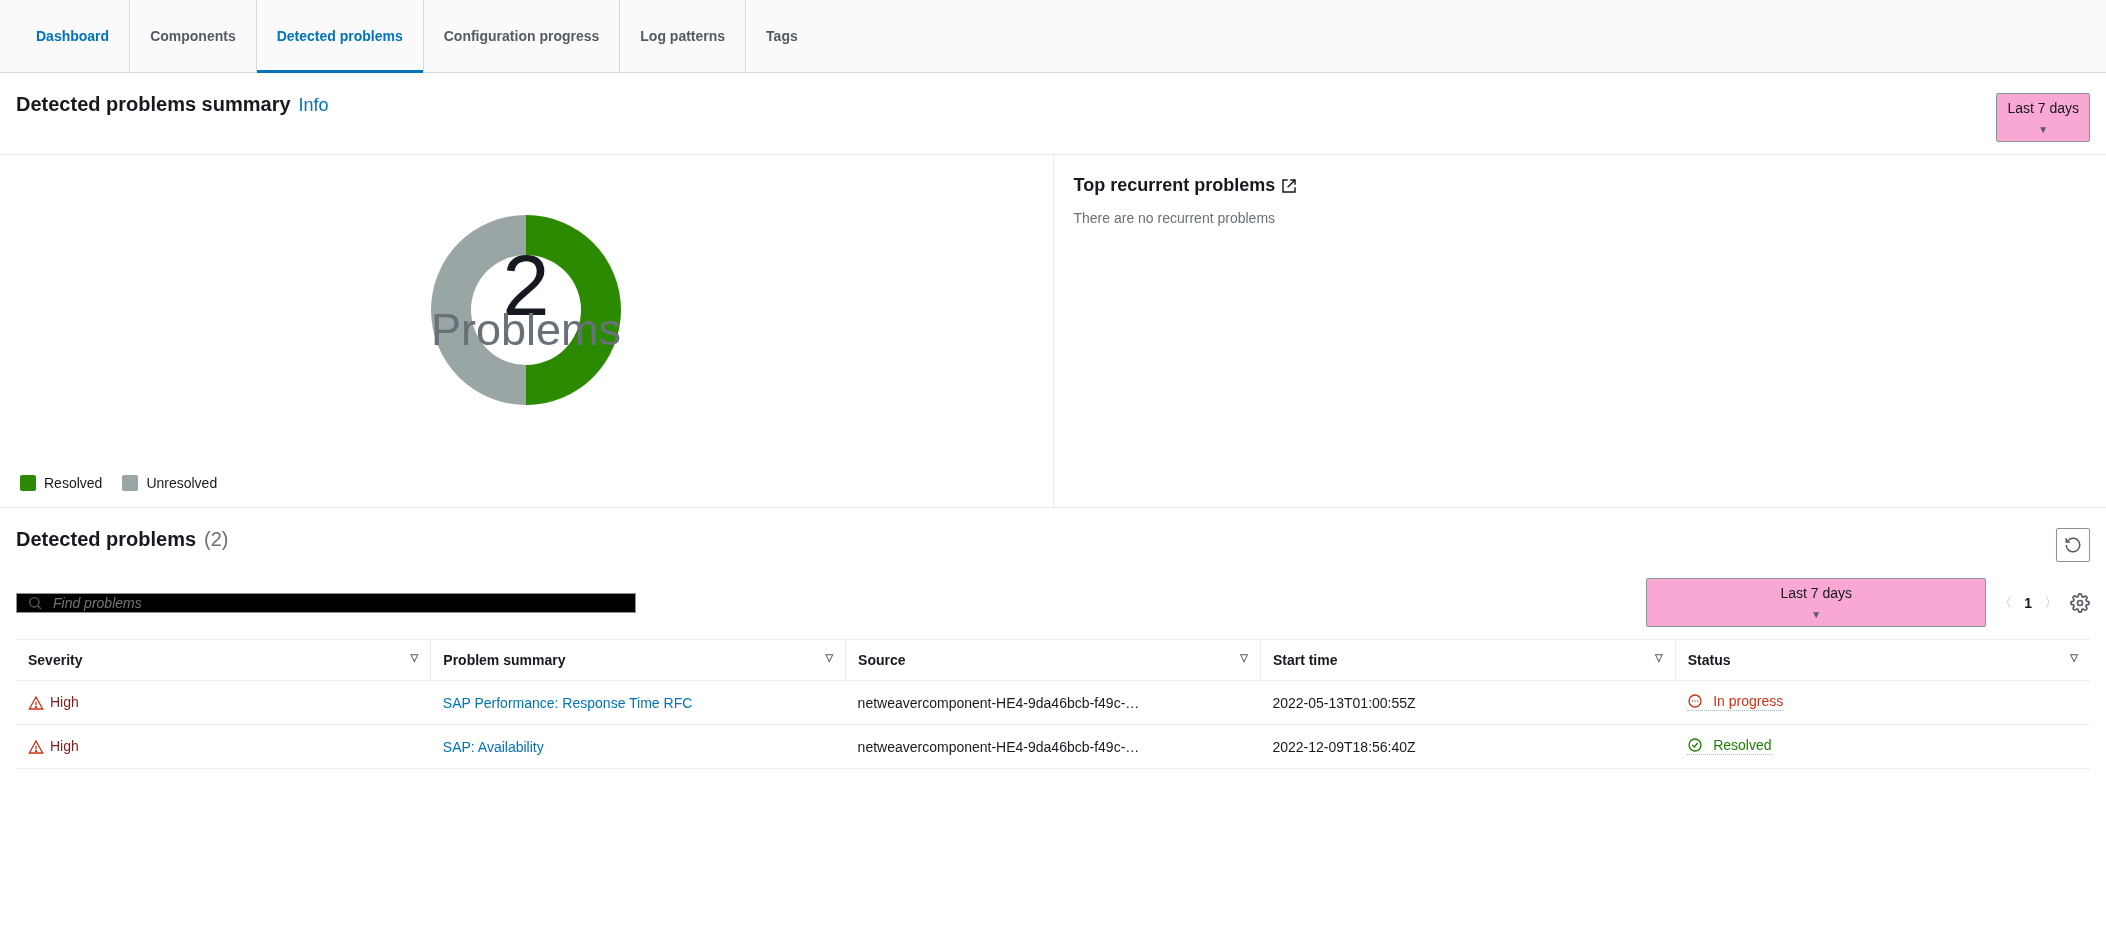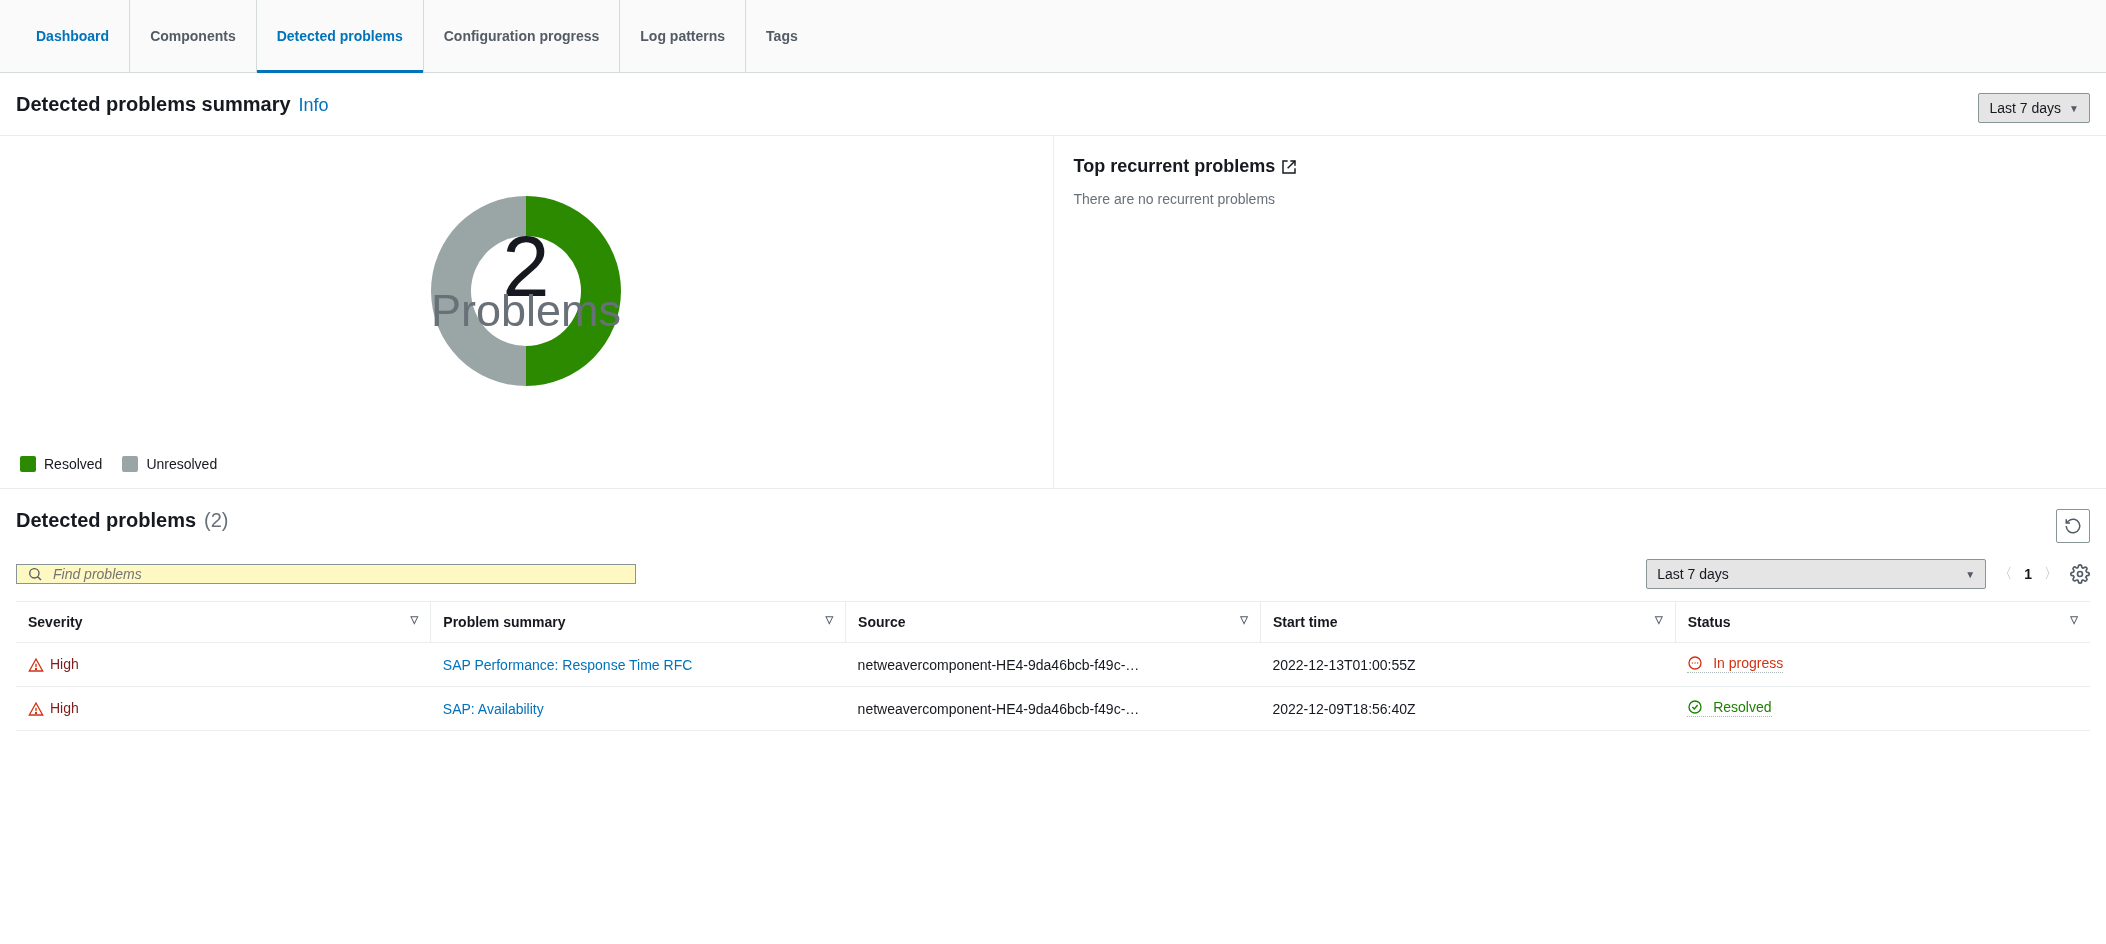--- a/index.html
+++ b/index.html
@@ -51,26 +51,27 @@
     align-items: baseline;
     gap: 8px;
   }
   .section-header .count { color: #687078; font-weight: 400; }
   .info-link { color: #0073bb; font-size: 18px; font-weight: 400; cursor: pointer; }
 
   .select-like {
     border: 1px solid #879596;
     border-radius: 2px;
     padding: 6px 10px;
-    background: #e5e5e5;
+    background: #f9a8d4;
     display: inline-flex;
     align-items: center;
     gap: 8px;
     cursor: pointer;
     font-size: 14px;
+    flex-direction: column;
   }
   .select-like .caret { font-size: 10px; color: #545b64; }
 
   .panel-row {
     display: flex;
     border-top: 1px solid #eaeded;
     border-bottom: 1px solid #eaeded;
   }
   .panel {
     flex: 1;
@@ -100,21 +101,21 @@
     padding: 4px 16px 12px 16px;
   }
   .search-box {
     display:flex;
     align-items:center;
     border:1px solid #879596;
     border-radius:0;
     width: 620px;
     padding: 0 10px;
     gap:8px;
-    background:#fef9c3;
+    background:#000000;
   }
   .search-box input {
     border:none; outline:none; flex:1; font-size:14px; font-style:italic; color:#687078;
     background:transparent;
   }
   .spacer { flex:1; }
   .range-select { width: 340px; justify-content: space-between; }
   .icon-btn {
     border:1px solid #879596;
     border-radius:2px;
@@ -287,21 +288,21 @@
   </thead>
   <tbody>
       <tr>
         <td class="col-severity"><span class="sev-icon"><svg width="16" height="16" viewBox="0 0 24 24" fill="none" stroke="#d13212" stroke-width="2">
               <path d="M12 3L2 21h20L12 3z"></path>
               <path d="M12 10v5"></path>
               <circle cx="12" cy="18" r="0.8" fill="#d13212"></circle>
             </svg></span>High</td>
         <td class="col-summary"><a href="#">SAP Performance: Response Time RFC</a></td>
         <td>netweavercomponent-HE4-9da46bcb-f49c-…</td>
-        <td>2022-12-13T01:00:55Z</td>
+        <td>2022-05-13T01:00:55Z</td>
         <td><span class="status-pill status-inprogress">
             <svg width="16" height="16" viewBox="0 0 24 24" fill="none" stroke="#d13212" stroke-width="2">
               <circle cx="12" cy="12" r="9"></circle>
               <circle cx="8" cy="12" r="1" fill="#d13212" stroke="none"></circle>
               <circle cx="12" cy="12" r="1" fill="#d13212" stroke="none"></circle>
               <circle cx="16" cy="12" r="1" fill="#d13212" stroke="none"></circle>
             </svg>
             <span>In progress</span>
           </span></td>
       </tr>

